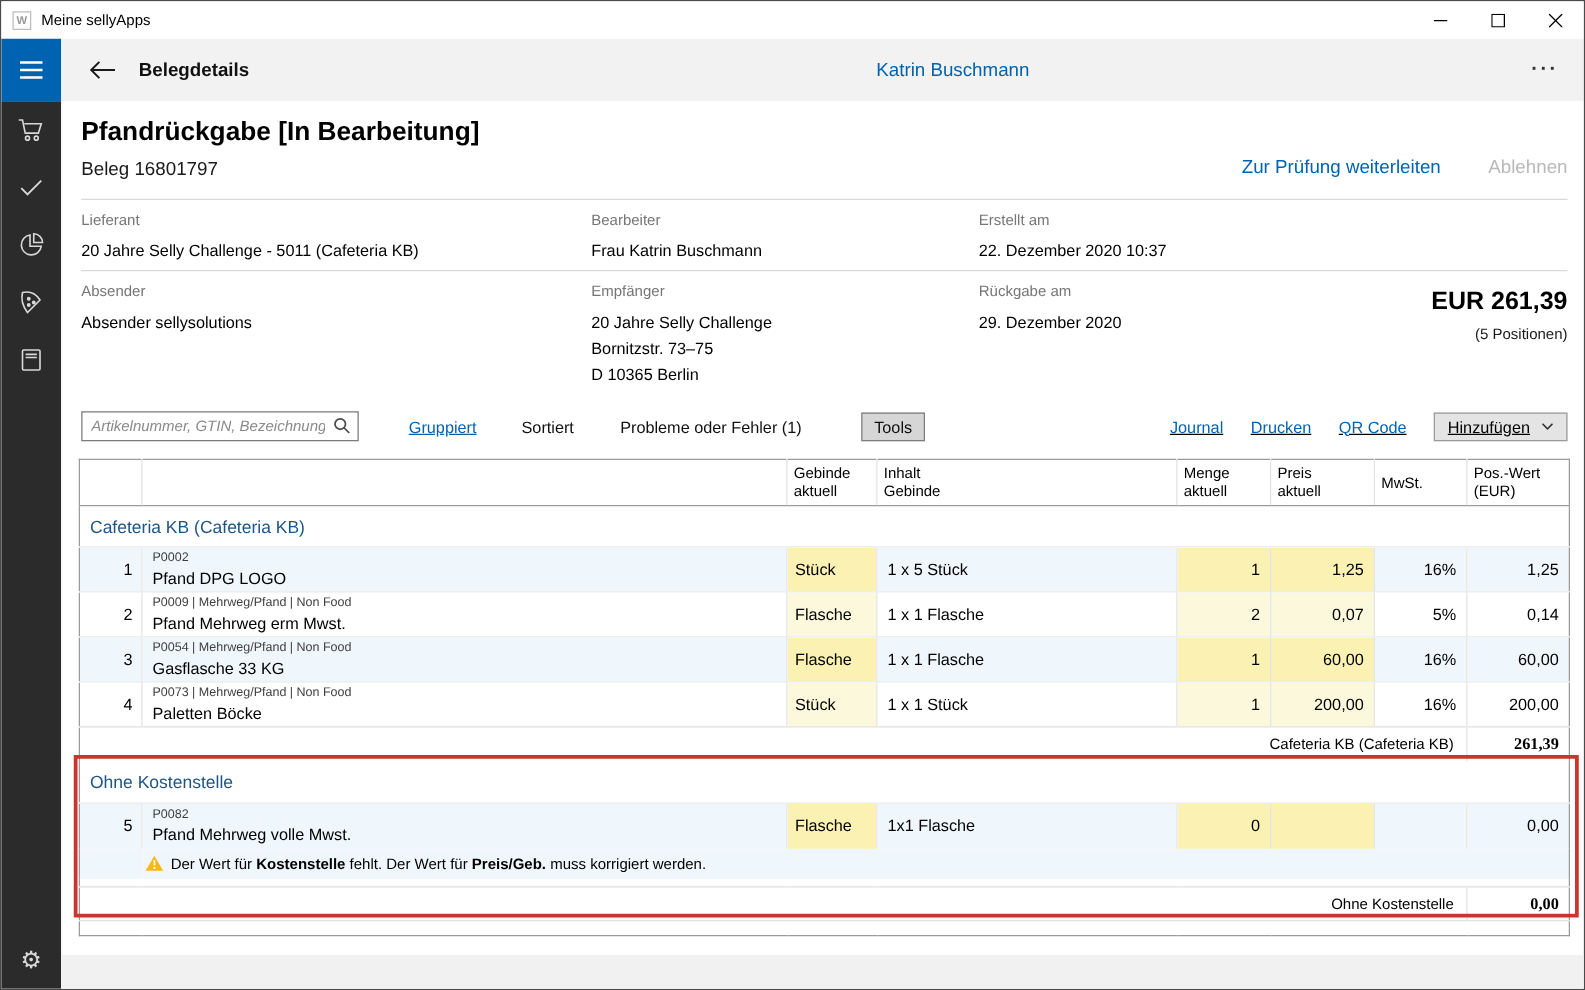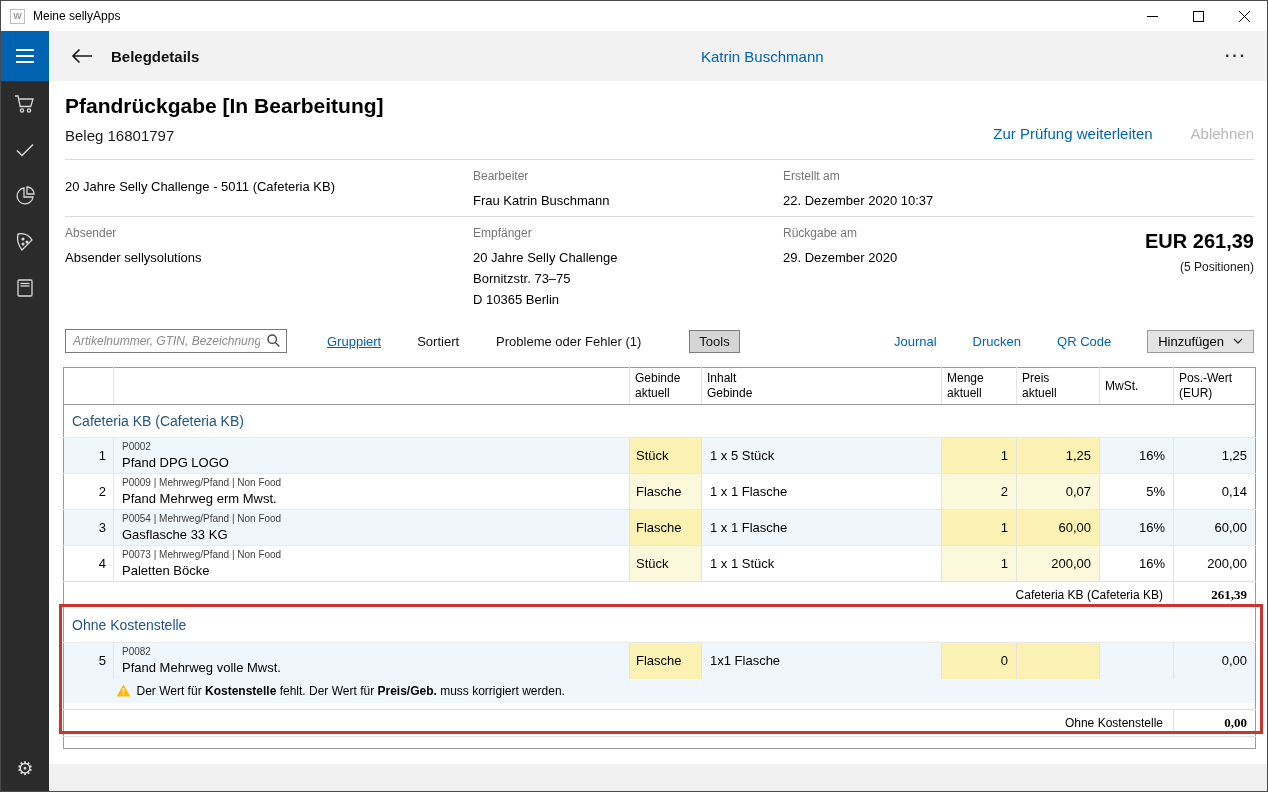--- a/index.html
+++ b/index.html
@@ -48,21 +48,21 @@
   .money-sub { font-size:12px; color:#1a1a1a; margin-top:7px; }
   
   .toolbar { display:flex; align-items:center; padding:16px 13px 0 16px; }
   .search { position:relative; width:222px; }
   .search input { width:100%; height:24px; border:1px solid #7a7a7a; padding:0 26px 0 7px; font-size:12px; font-style:italic; color:#333; font-family:"Liberation Sans", sans-serif; }
   .search input::placeholder { color:#8a8a8a; font-style:italic; }
   .search svg { position:absolute; right:7px; top:5px; }
   .tb-item { font-size:13px; color:#111; cursor:pointer; }
   .tb-blue { color:#0063B1; text-decoration:underline; }
   .btn { font-size:13px; color:#111; background:#d6d6d6; border:1px solid #7d7d7d; padding:3px 9px; cursor:pointer; }
-  .tb-right { margin-left:auto; display:flex; align-items:center; gap:36px; }
+  .tb-right { margin-left:auto; display:flex; align-items:center; gap:22px;text-decoration:underline; }
   .btn-add { font-size:13px; background:#e4e4e4; border:1px solid #9a9a9a; padding:3px 10px; display:flex; align-items:center; gap:9px; cursor:pointer; }
   
   .tblwrap { margin:14px 13px 0 14px; }
   table { border-collapse:collapse; width:1192px; table-layout:fixed; border:1px solid #9b9b9b; }
   td { font-size:13px; color:#000; vertical-align:middle; overflow:hidden; }
   tr.thead td { font-size:12px; line-height:15px; padding:3px 5px; border-bottom:1px solid #9b9b9b; }
   tr.thead { height:36px; }
   tr.grp { height:33px; }
   tr.grp td { color:#1E5586; font-size:14px; padding-left:8px; }
   tr.data { height:36px; }
@@ -181,20 +181,21 @@
       <div class="doc-actions">
         <span class="lnk">Zur Prüfung weiterleiten</span>
         <span class="lnk-disabled">Ablehnen</span>
       </div>
     </div>
 
     <hr class="hr">
 
     <div class="meta-row r1">
       <div class="mcol1">
+        <div class="m-label">Lieferant</div>
         <div class="m-val">20 Jahre Selly Challenge - 5011 (Cafeteria KB)</div>
       </div>
       <div class="mcol2">
         <div class="m-label">Bearbeiter</div>
         <div class="m-val">Frau Katrin Buschmann</div>
       </div>
       <div class="mcol3">
         <div class="m-label">Erstellt am</div>
         <div class="m-val">22. Dezember 2020 10:37</div>
       </div>

